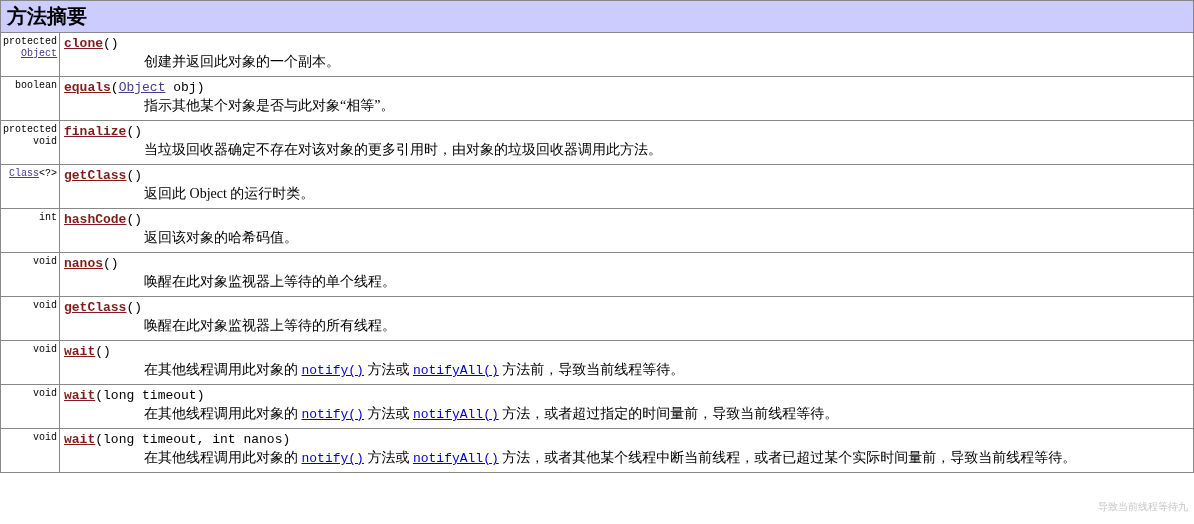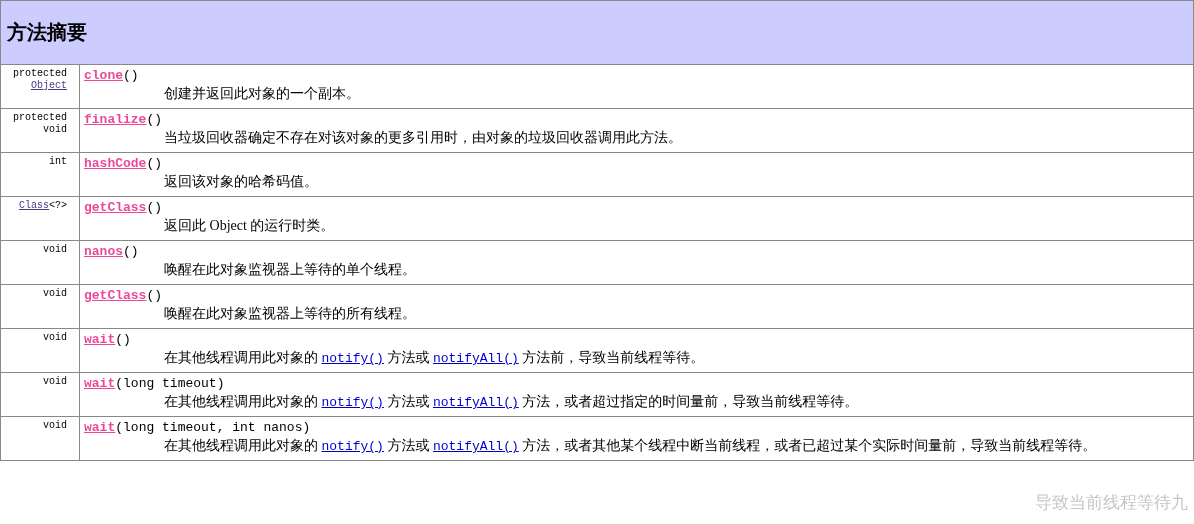--- a/index.html
+++ b/index.html
@@ -14,48 +14,48 @@
   table.summary {
     width: 100%;
     border-collapse: collapse;
     border: 1px solid #888;
   }
   .header-row th {
     background: #CCCCFF;
     text-align: left;
     font-size: 20px;
     font-weight: bold;
-    padding: 18px 6px;
+    padding: 2px 6px;
     border: 1px solid #888;
     font-family: SimSun, "宋体", serif;
     margin-top: 44px;
   }
   td.ret {
     width: 52px;
     text-align: right;
     vertical-align: top;
     font-family: "Courier New", monospace;
     font-size: 10px;
-    padding: 3px 12px;
+    padding: 3px 2px;
     border: 1px solid #888;
     line-height: 1.2;
   }
   td.ret a {
     color: #4a3a8a;
     text-decoration: underline;
   }
   td.sig {
     vertical-align: top;
     padding: 3px 4px;
     border: 1px solid #888;
     font-family: "Courier New", monospace;
     font-size: 13px;
   }
   td.sig a.method {
-    color: #ec4899;
+    color: #7f1d1d;
     font-weight: bold;
     text-decoration: underline;
   }
   td.sig a.type {
     color: #4a3a8a;
     text-decoration: underline;
   }
   td.sig .desc {
     display: block;
     font-family: SimSun, "宋体", serif;
@@ -67,51 +67,55 @@
     font-family: "Courier New", monospace;
     color: #0000CC;
     text-decoration: underline;
     font-size: 13px;
   }
   .watermark {
     position: fixed;
     right: 6px;
     bottom: 10px;
     color: rgba(150,150,150,0.55);
-    font-size: 17px;
+    font-size: 10px;
     font-family: Arial, sans-serif;
     pointer-events: none;
     text-align: center;
   }
 </style>
 </head>
 <body>
 
 <table class="summary">
   <tbody>
       <tr class="header-row">
     <th colspan="2">方法摘要</th>
   </tr>
   </tbody>
     <tbody id="rows-body">
       <tr>
         <td class="ret">protected<br><a href="#">Object</a></td>
         <td class="sig"><a class="method" href="#">clone</a>()<span class="desc">创建并返回此对象的一个副本。</span></td>
       </tr>
       <tr>
+        <td class="ret">boolean</td>
+        <td class="sig"><a class="method" href="#">equals</a>(<a class="type" href="#">Object</a> obj)<span class="desc">指示其他某个对象是否与此对象“相等”。</span></td>
+      </tr>
+      <tr>
         <td class="ret">protected<br>void</td>
         <td class="sig"><a class="method" href="#">finalize</a>()<span class="desc">当垃圾回收器确定不存在对该对象的更多引用时，由对象的垃圾回收器调用此方法。</span></td>
       </tr>
       <tr>
+        <td class="ret"><a href="#">Class</a>&lt;?&gt;</td>
+        <td class="sig"><a class="method" href="#">getClass</a>()<span class="desc">返回此 Object 的运行时类。</span></td>
+      </tr>
+      <tr>
         <td class="ret">int</td>
         <td class="sig"><a class="method" href="#">hashCode</a>()<span class="desc">返回该对象的哈希码值。</span></td>
-      </tr>
-      <tr>
-        <td class="ret"><a href="#">Class</a>&lt;?&gt;</td>
-        <td class="sig"><a class="method" href="#">getClass</a>()<span class="desc">返回此 Object 的运行时类。</span></td>
       </tr>
       <tr>
         <td class="ret">void</td>
         <td class="sig"><a class="method" href="#">nanos</a>()<span class="desc">唤醒在此对象监视器上等待的单个线程。</span></td>
       </tr>
       <tr>
         <td class="ret">void</td>
         <td class="sig"><a class="method" href="#">getClass</a>()<span class="desc">唤醒在此对象监视器上等待的所有线程。</span></td>
       </tr>
       <tr>

